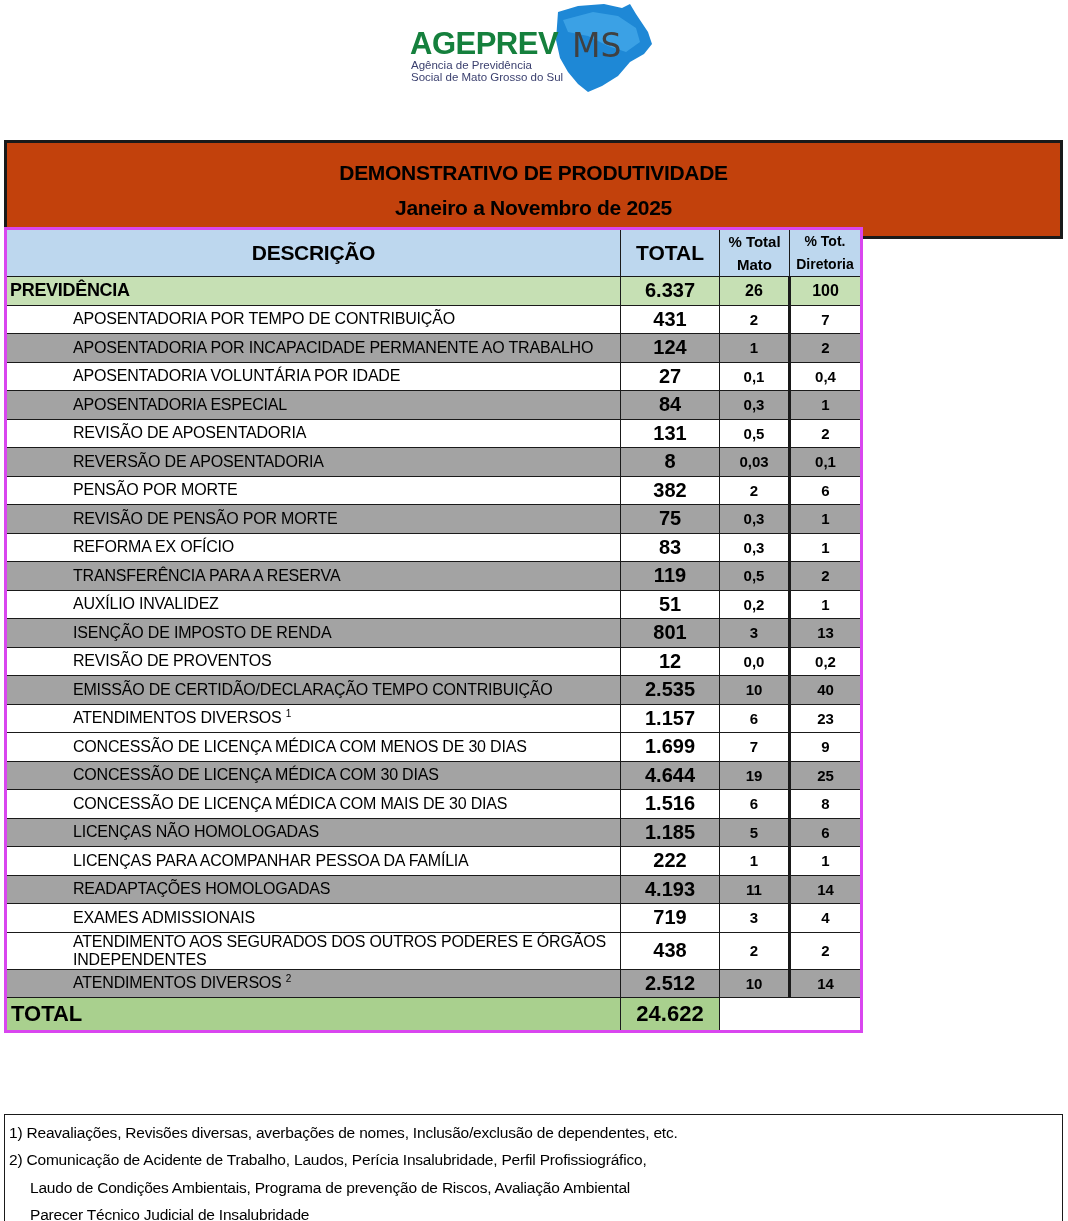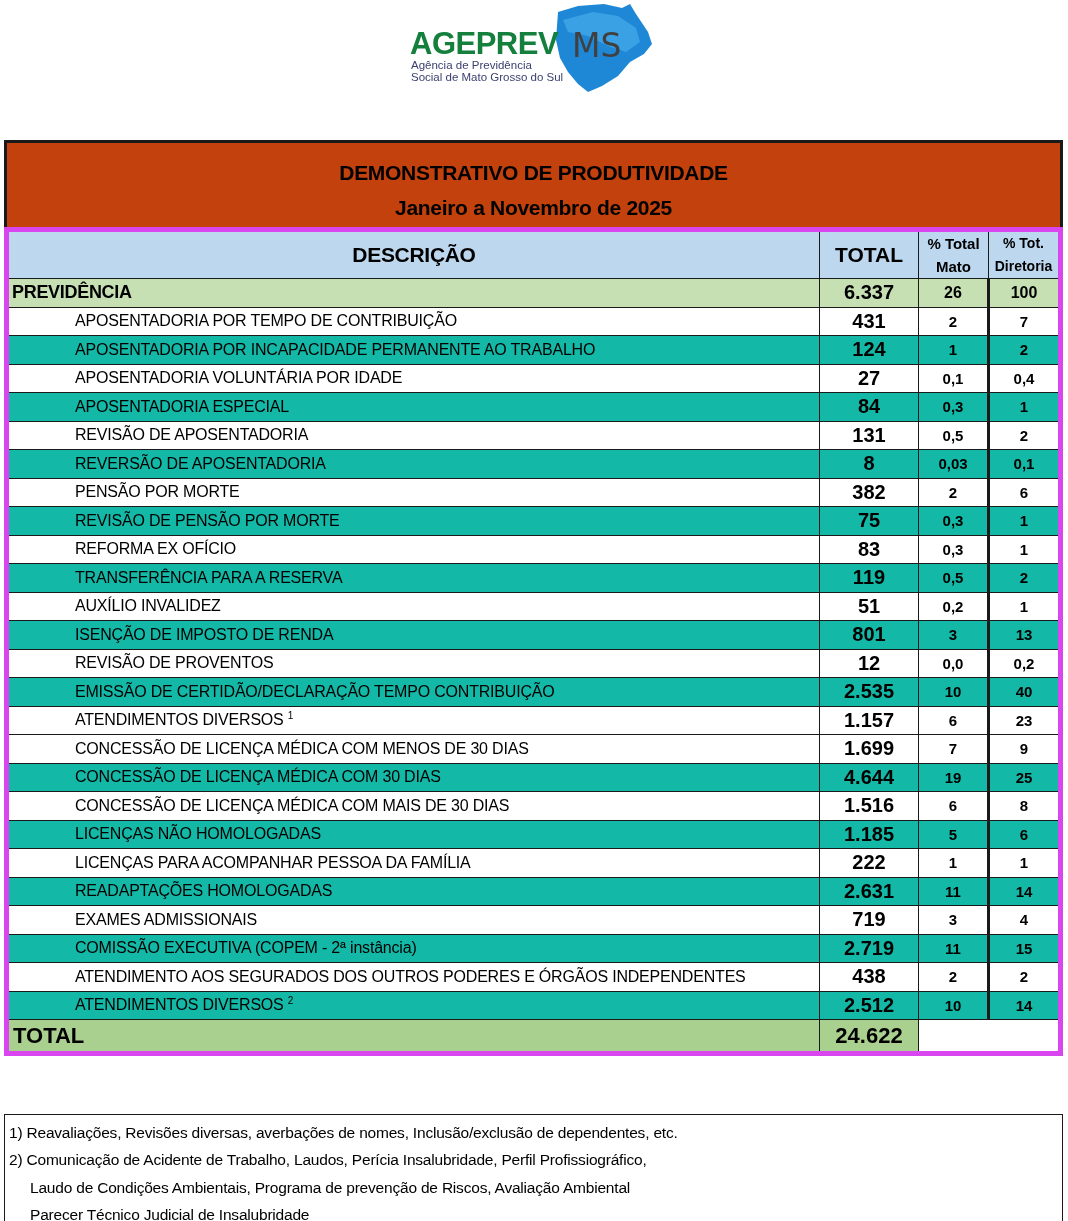--- a/index.html
+++ b/index.html
@@ -11,35 +11,35 @@
   .logo .brand { position: absolute; left: 2px; top: 24px; font-family: Liberation Sans, sans-serif; font-weight: bold; font-size: 31px; color: #15803d; letter-spacing: -0.5px; }
   .logo .ms { position: absolute; left: 164px; top: 24px; font-family: "DejaVu Sans", sans-serif; font-weight: normal; font-size: 33px; color: #404040; }
   .logo .sub { position: absolute; left: 3px; font-family: "Liberation Sans", sans-serif; font-size: 11.5px; color: #3a3f6e; line-height: 12px; }
   .logo .sub1 { top: 57px; }
   .logo .sub2 { top: 69px; }
 
   .title-box { position: absolute; left: 4px; top: 100px; width: 1059px; height: 99px; background: #c2410c; border: 3px solid #1a1a1a; text-align: center; font-family: "Liberation Sans", sans-serif; font-weight: bold; margin-top: 40px; }
   .title-box .t1 { position: absolute; left: 0; right: 0; top: 18px; font-size: 21px; letter-spacing: -0.3px; }
   .title-box .t2 { position: absolute; left: 0; right: 0; top: 53px; font-size: 21px; letter-spacing: -0.3px; }
 
-  table.main { position: absolute; left: 4px; top: 227px; width: 1059px; border-collapse: collapse; border: 5px solid #d946ef; font-family: "Liberation Sans", sans-serif; }
+  table.main { position: absolute; left: 4px; top: 227px; width: 859px; border-collapse: collapse; border: 3px solid #d946ef; font-family: "Liberation Sans", sans-serif; }
   table.main td, table.main th { border: 1.5px solid #1a1a1a; height: 28.5px; padding: 0; }
   table.main th { background: #bdd7ee; font-weight: bold; }
   th.h-desc { font-size: 21px; text-align: center; letter-spacing: -0.3px; height: 55px; }
   th.h-total { font-size: 21px; text-align: center; width: 99px; }
   th.h-pct { font-size: 15px; line-height: 23px; width: 70px; text-align: center; }
   th.h-pct2 { font-size: 14px; line-height: 23px; width: 72px; text-align: center; border-left: 3px solid #1a1a1a; }
   tr.section td { background: #c6e0b4; font-weight: bold; }
   tr.section td.desc { font-size: 18px; padding-left: 3px; letter-spacing: -0.3px; }
   tr.section td.total { font-size: 20px; text-align: center; }
   tr.section td.pct { font-size: 16px; text-align: center; }
   tr.item td.desc { font-size: 16px; padding-left: 66px; letter-spacing: -0.2px; }
   tr.item td.total { font-size: 20px; font-weight: bold; text-align: center; }
   tr.item td.pct { font-size: 15px; font-weight: bold; text-align: center; }
-  tr.item.alt td { background: #14b8a6; }
+  tr.item.alt td { background: #a3a3a3; }
   tr.item td { background: #ffffff; }
   td.pct-dir { border-left: 3px solid #1a1a1a !important; }
   tr.grand td { background: #a9d08e; font-weight: bold; height: 34px; }
   tr.grand td.desc { font-size: 22px; padding-left: 4px; }
   tr.grand td.total { font-size: 22px; text-align: center; }
   tr.grand td.blank { background: #ffffff; }
   sup { font-size: 10px; vertical-align: super; line-height: 0; }
 
   .notes { position: absolute; left: 4px; top: 1114px; width: 1059px; height: 115px; border: 1.5px solid #1a1a1a; font-family: "Liberation Sans", sans-serif; font-size: 15.5px; letter-spacing: -0.2px; padding: 4px 0 0 4px; }
   .notes div { line-height: 27.3px; }
@@ -201,35 +201,29 @@
         <td class="pct pct-dir">6</td>
       </tr>
       <tr class="item">
         <td class="desc"><span>LICENÇAS PARA ACOMPANHAR PESSOA DA FAMÍLIA</span></td>
         <td class="total">222</td>
         <td class="pct">1</td>
         <td class="pct pct-dir">1</td>
       </tr>
       <tr class="item alt">
         <td class="desc"><span>READAPTAÇÕES HOMOLOGADAS</span></td>
-        <td class="total">2.631</td>
+        <td class="total">4.193</td>
         <td class="pct">11</td>
         <td class="pct pct-dir">14</td>
       </tr>
       <tr class="item">
         <td class="desc"><span>EXAMES ADMISSIONAIS</span></td>
         <td class="total">719</td>
         <td class="pct">3</td>
         <td class="pct pct-dir">4</td>
-      </tr>
-      <tr class="item alt">
-        <td class="desc"><span>COMISSÃO EXECUTIVA (COPEM - 2ª instância)</span></td>
-        <td class="total">2.719</td>
-        <td class="pct">11</td>
-        <td class="pct pct-dir">15</td>
       </tr>
       <tr class="item">
         <td class="desc"><span>ATENDIMENTO AOS SEGURADOS DOS OUTROS PODERES E ÓRGÃOS INDEPENDENTES</span></td>
         <td class="total">438</td>
         <td class="pct">2</td>
         <td class="pct pct-dir">2</td>
       </tr>
       <tr class="item alt">
         <td class="desc"><span>ATENDIMENTOS DIVERSOS</span> <sup>2</sup></td>
         <td class="total">2.512</td>

